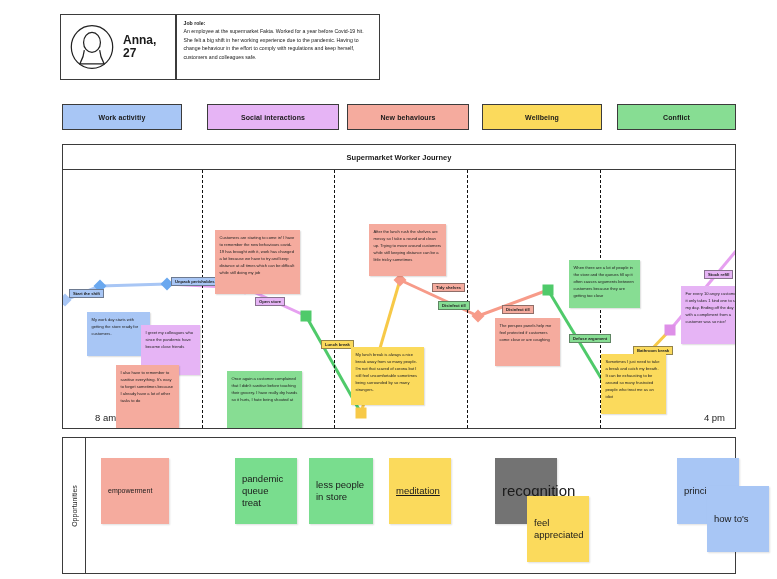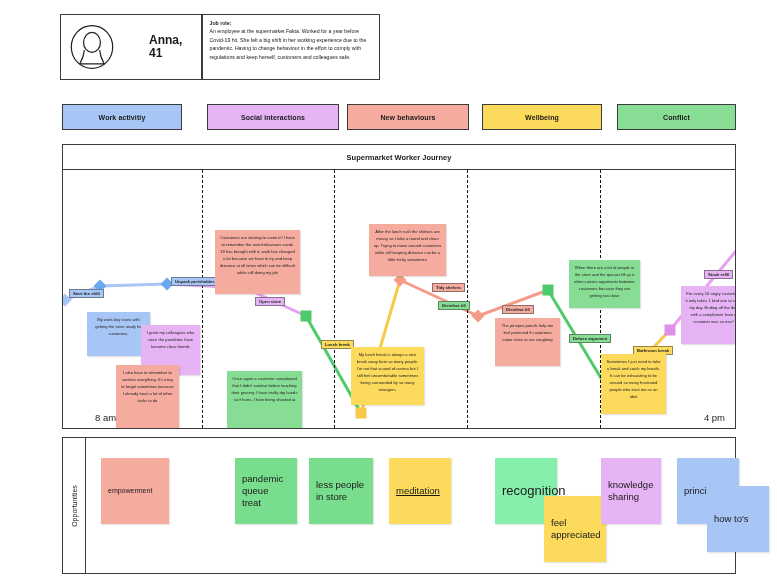--- a/index.html
+++ b/index.html
@@ -4,35 +4,35 @@
 <style>
   html,body{margin:0;padding:0;background:#ffffff;}
   body{width:777px;height:579px;position:relative;
        font-family:"Liberation Sans","DejaVu Sans",sans-serif;color:#1a1a1a;overflow:hidden;}
 
   
   .persona{position:absolute;left:60px;top:14px;width:318px;height:64px;
            border:1.5px solid #3b3b3b;background:#fff;display:flex;align-items:stretch;}
   .persona-avatar{width:62px;display:flex;align-items:center;justify-content:center;}
   .avatar-svg{width:46px;height:46px;}
-  .persona-name{width:52px;display:flex;align-items:center;font-size:12px;font-weight:bold;line-height:1.1;margin-left:26px;}
+  .persona-name{width:52px;display:flex;align-items:center;font-size:12px;font-weight:bold;line-height:1.1;}
   .persona-sep{width:1.5px;background:#3b3b3b;}
   .persona-body{flex:1;padding:5px 6px 4px 7px;}
   .persona-role-label{font-size:5.2px;font-weight:bold;margin-bottom:1px;}
   .persona-role-text{font-size:5.2px;line-height:1.65;}
 
   
   .legend{position:absolute;left:62px;top:104px;width:672px;height:24px;}
   .legend-chip{position:absolute;top:0;height:24px;border:1.2px solid #3b3b3b;
                display:flex;align-items:center;justify-content:center;
                font-size:7px;font-weight:bold;letter-spacing:.1px;}
 
   
   .journey{position:absolute;left:62px;top:144px;width:672px;height:283px;
-           border:1.2px solid #3b3b3b;background:#fff;text-align:center;}
+           border:1.2px solid #3b3b3b;background:#fff;}
   .journey-title-bar{height:24px;border-bottom:1.2px solid #3b3b3b;
                      display:flex;align-items:center;justify-content:center;
                      font-size:7.5px;font-weight:bold;}
   .journey-canvas{position:relative;height:258px;overflow:hidden;}
   .divider{position:absolute;top:0;bottom:0;width:0;
            border-left:1.3px dashed #111;}
   .time-label{position:absolute;bottom:5px;font-size:9.5px;color:#222;}
 
   .jsvg{position:absolute;left:0;top:0;width:672px;height:258px;}
 
@@ -63,21 +63,21 @@
   <div class="persona-avatar">
     <svg class="avatar-svg" viewBox="0 0 60 60">
       <ellipse cx="30" cy="30" rx="27" ry="28" fill="none" stroke="#222" stroke-width="1.6"></ellipse>
       <ellipse cx="30" cy="24" rx="11" ry="13" fill="none" stroke="#222" stroke-width="1.6"></ellipse>
       <path d="M20 34 C19 44 16 48 14 52 L46 52 C44 48 41 44 40 34" fill="none" stroke="#222" stroke-width="1.6" stroke-linejoin="round"></path>
     </svg>
   </div>
   <div class="persona-name">
     <div>
       <span>Anna,</span><br>
-      <span>41</span>
+      <span>27</span>
     </div>
   </div>
   <div class="persona-sep"></div>
   <div class="persona-body">
     <div class="persona-role-label">Job role:</div>
     <div class="persona-role-text">An employee at the supermarket Fakta. Worked for a year before Covid-19 hit. She felt a big shift in her working experience due to the pandemic. Having to change behaviour in the effort to comply with regulations and keep herself, customers and colleagues safe.</div>
   </div>
 </div>
 
 <div class="legend" id="legend">
@@ -158,28 +158,25 @@
       </div>
       <div class="opp" style="left: 150px; top: 20px; width: 62px; height: 66px; background: rgb(121, 221, 142); font-size: 9.5px;">
         <span>pandemic queue treat</span>
       </div>
       <div class="opp" style="left: 224px; top: 20px; width: 64px; height: 66px; background: rgb(121, 221, 142); font-size: 9.5px;">
         <span>less people in store</span>
       </div>
       <div class="opp" style="left: 304px; top: 20px; width: 62px; height: 66px; background: rgb(251, 218, 92); font-size: 9.5px; text-decoration: underline;">
         <span>meditation</span>
       </div>
-      <div class="opp" style="left: 410px; top: 20px; width: 62px; height: 66px; background: #86efac; font-size: 13px;">
+      <div class="opp" style="left: 410px; top: 20px; width: 62px; height: 66px; background: #737373; font-size: 15px;">
         <span>recognition</span>
       </div>
-      <div class="opp" style="left: 442px; top: 58px; width: 62px; height: 66px; background: rgb(251, 218, 92); font-size: 9.5px; margin-left: 17px;">
+      <div class="opp" style="left: 442px; top: 58px; width: 62px; height: 66px; background: rgb(251, 218, 92); font-size: 9.5px;">
         <span>feel appreciated</span>
-      </div>
-      <div class="opp" style="left: 516px; top: 20px; width: 60px; height: 66px; background: rgb(230, 180, 245); font-size: 9.5px;">
-        <span>knowledge sharing</span>
       </div>
       <div class="opp" style="left: 592px; top: 20px; width: 62px; height: 66px; background: rgb(168, 198, 245); font-size: 9.5px;">
         <span>principles</span>
       </div>
       <div class="opp" style="left: 622px; top: 48px; width: 62px; height: 66px; background: rgb(168, 198, 245); font-size: 9.5px;">
         <span>how to's</span>
       </div>
     </div>
 </div>
 

